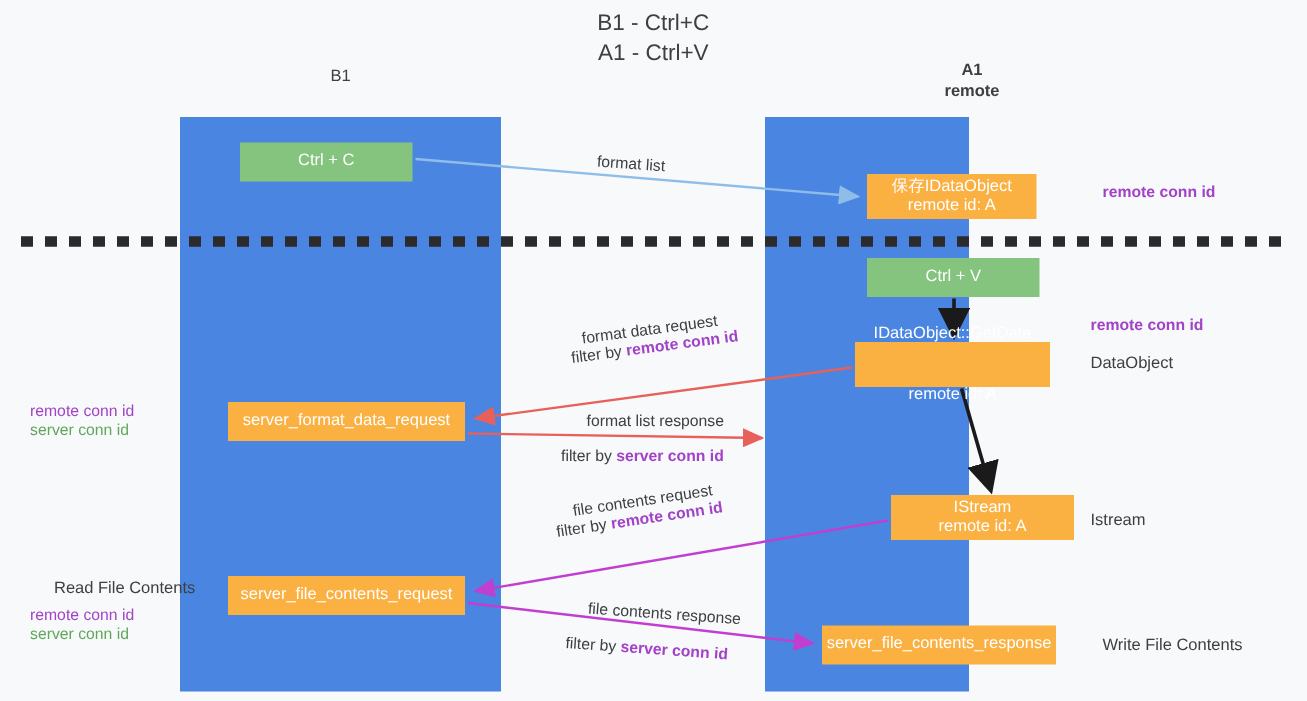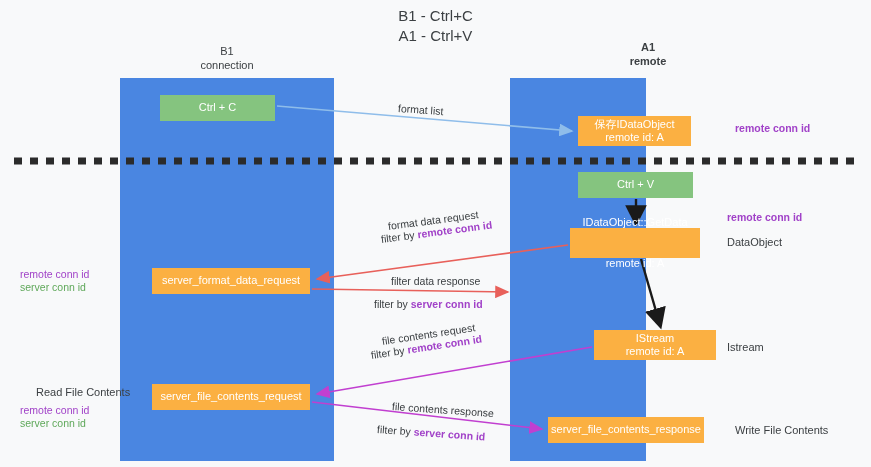--- a/index.html
+++ b/index.html
@@ -98,21 +98,20 @@
 
 <div id="stage">
 
   <div id="title">
     <span>B1 - Ctrl+C</span>
     <span>A1 - Ctrl+V</span>
   </div>
 
   <div id="hdr-b1" class="lane-header">
     <span>B1</span>
-    <span class="l2">connection</span>
   </div>
   <div id="hdr-a1" class="lane-header">
     <span>A1</span>
     <span class="l2">remote</span>
   </div>
 
   <div id="lane-b1" class="lane"></div>
   <div id="lane-a1" class="lane"></div>
 
   <svg id="wires" viewBox="0 0 871 467">
@@ -189,21 +188,21 @@
   </div>
 
   <div id="lab-fdreq" class="elabel rot-up">
     <span>format data request</span>
   </div>
   <div id="lab-fdreq2" class="elabel rot-up">
     <span>filter by </span><b class="purple">remote conn id</b>
   </div>
 
   <div id="lab-fdresp" class="elabel">
-    <span>filter data response</span>
+    <span>format list response</span>
   </div>
   <div id="lab-fdresp2" class="elabel">
     <span>filter by </span><b class="purple">server conn id</b>
   </div>
 
   <div id="lab-fcreq" class="elabel rot-up2">
     <span>file contents request</span>
   </div>
   <div id="lab-fcreq2" class="elabel rot-up2">
     <span>filter by </span><b class="purple">remote conn id</b>

